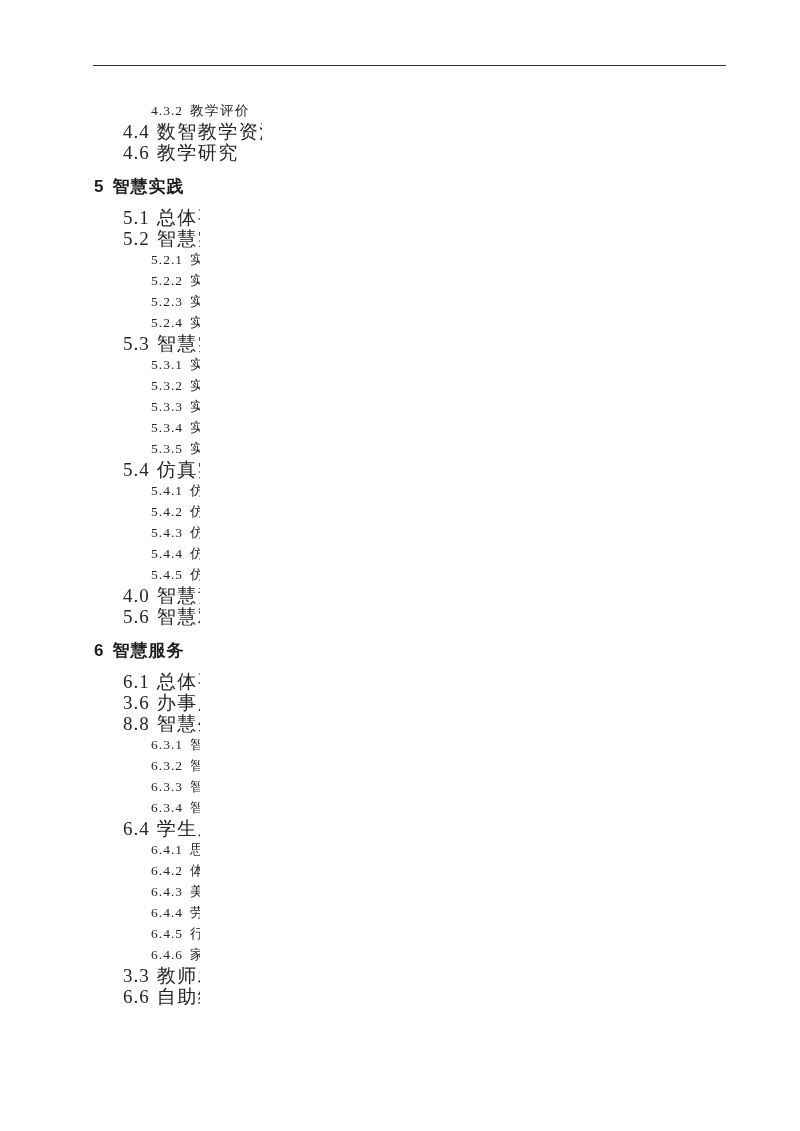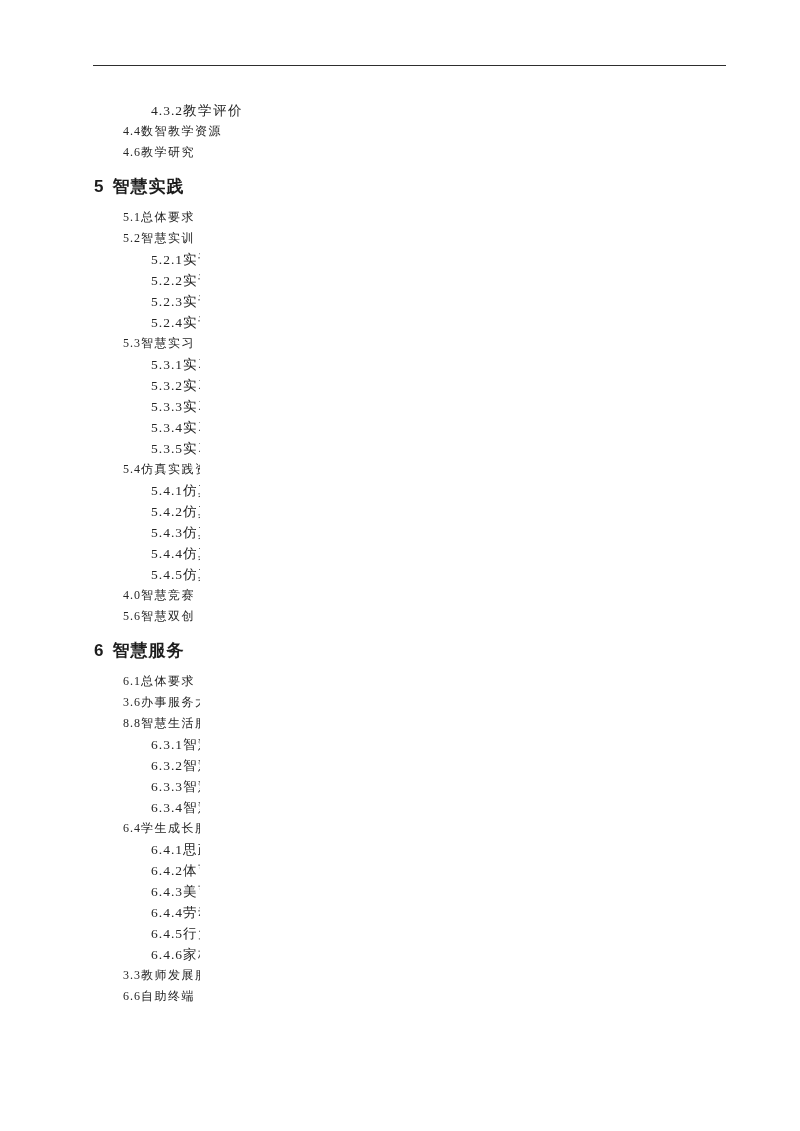--- a/index.html
+++ b/index.html
@@ -47,20 +47,21 @@
   }
   .toc-row {
     display: flex;
     align-items: baseline;
     height: 21px;
     line-height: 21px;
     white-space: nowrap;
   }
   .toc-row .num {
     flex: 0 0 auto;
+    margin-right: 7px;
     letter-spacing: 1px;
   }
   .toc-row .label {
     flex: 0 0 auto;
     letter-spacing: 1.5px;
   }
   .toc-row .leader {
     flex: 1 1 auto;
     align-self: stretch;
     margin: 0 7px 0 5px;
@@ -87,21 +88,21 @@
   .toc-row.level-1 .num { margin-right: 9px; letter-spacing: 0; }
   .toc-row.level-1 .label { letter-spacing: 1px; }
   .toc-row.level-1 .leader {
     background-image: radial-gradient(circle, #2f2f2f 1.6px, rgba(0,0,0,0) 1.8px);
     background-size: 10.5px 10.5px;
     background-position: left bottom 4px;
     margin: 0 9px 0 7px;
   }
   .toc-row.level-2 {
     padding-left: 29px;
-    font-size: 12px;
+    font-size: 19px;
   }
   .toc-row.level-3 {
     padding-left: 57px;
     font-size: 13.5px;
   }
 </style>
 </head>
 <body>
 
 <div class="page">

